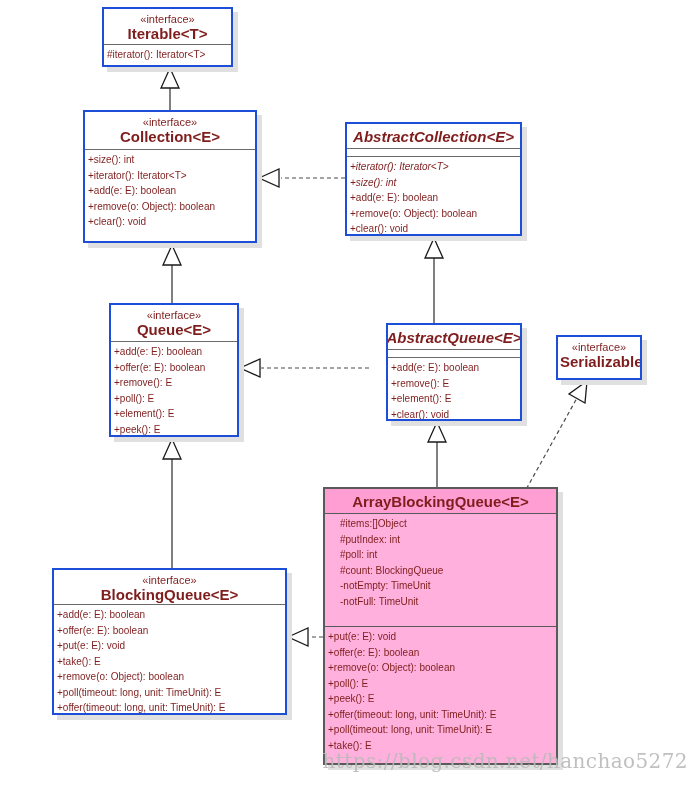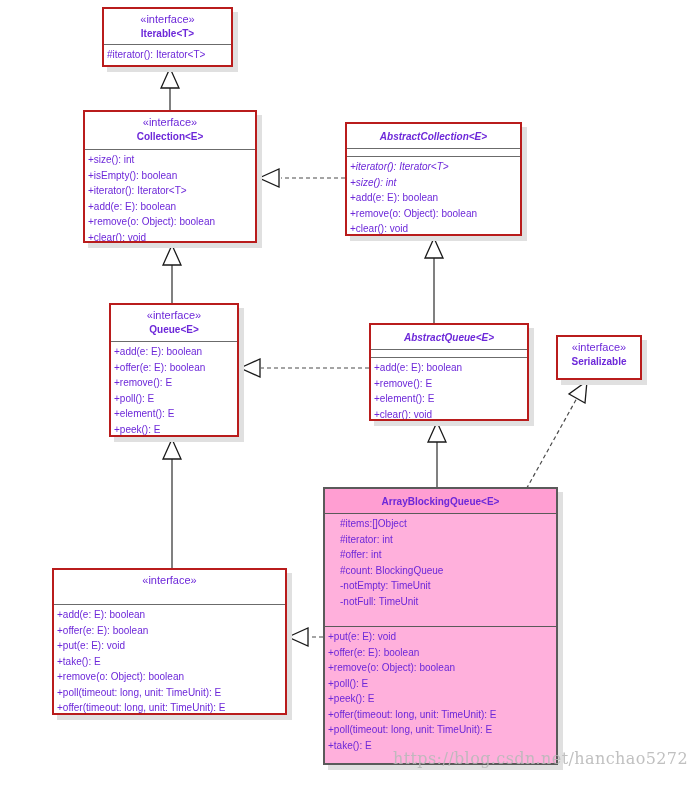--- a/index.html
+++ b/index.html
@@ -7,27 +7,27 @@
     position:relative; width:688px; height:786px; background:#ffffff;
     font-family:"Liberation Sans", sans-serif; overflow:hidden;
   }
   #edges { position:absolute; left:0; top:0; z-index:1; }
   .solid  { stroke:#4a4a4a; stroke-width:1.4; }
   .dashed { stroke:#4a4a4a; stroke-width:1.2; stroke-dasharray:4 3; }
   .tri { fill:#ffffff; stroke:#1a1a1a; stroke-width:1.3; }
 
   .uml-box {
     position:absolute; z-index:2; box-sizing:border-box;
-    background:#ffffff; border:2px solid #b91c1c;
-    box-shadow:5px 5px 0 #e0e0e0; overflow:hidden; color:#6d28d9;
+    background:#ffffff; border:2px solid #1d4ed8;
+    box-shadow:5px 5px 0 #e0e0e0; overflow:hidden; color:#7f1d1d;
   }
   .title { box-sizing:border-box; border-bottom:1.5px solid #6b6b6b; text-align:center; padding:3px 2px 2px 2px; }
   .title.no-sep { border-bottom:none; }
   .stereotype { font-size:11px; line-height:14px; }
-  .cls-name  { font-size:10px; line-height:16px; font-weight:bold; }
+  .cls-name  { font-size:15px; line-height:16px; font-weight:bold; }
   .cls-name.abstract { font-style:italic; }
   .empty-compartment { box-sizing:border-box; height:8px; border-bottom:1.5px solid #6b6b6b; }
   .members { box-sizing:border-box; padding:2px 3px; }
   .members.sep { border-bottom:1.5px solid #6b6b6b;padding-left:15px; }
   .member { font-size:10px; line-height:15.5px; white-space:nowrap; }
   .member.italic { font-style:italic; }
 
   
   .hl { border-color:#5a5a5a; }
   .hl .title { background:#ff9ed2; border-bottom-color:#5a5a5a; }
@@ -36,35 +36,35 @@
 
   
   #box-iterable            { left:102px; top:7px;   width:131px; height:60px; }
   #box-iterable .title     { height:36px; }
   #box-collection          { left:83px;  top:110px; width:174px; height:133px; }
   #box-collection .title   { height:38px; }
   #box-abstract-collection { left:345px; top:122px; width:177px; height:114px; }
   #box-abstract-collection .title { height:25px; }
   #box-queue               { left:109px; top:303px; width:130px; height:134px; }
   #box-queue .title        { height:37px; }
-  #box-abstract-queue      { left:369px; top:323px; width:160px; height:98px; }
+  #box-abstract-queue      { left:386px; top:323px; width:136px; height:98px; }
   #box-abstract-queue .title { height:25px; }
   #box-serializable        { left:556px; top:335px; width:86px; height:45px; }
   #box-serializable .title { height:41px; border-bottom:none; }
   #box-blocking-queue      { left:52px;  top:568px; width:235px; height:147px; }
   #box-blocking-queue .title { height:35px; }
   #box-abq                 { left:323px; top:487px; width:235px; height:278px; }
   #box-abq .title          { height:25px; }
   #box-abq .attrs          { height:113px; }
   #box-abq .methods        { height:140px; }
   .one-line-title { display:flex; align-items:center; justify-content:center; }
 
   #watermark {
     position:absolute; z-index:5; right:0px; top:749px;
-    font-family:"DejaVu Serif", serif; font-size:16px; letter-spacing:0.4px;
+    font-family:"DejaVu Serif", serif; font-size:20px; letter-spacing:0.4px;
     color:rgba(185,185,185,0.9); white-space:nowrap;
   }
 </style>
 </head>
 <body>
 
 <div id="canvas">
 
   <svg id="edges" width="688" height="786">
     <g>
@@ -115,21 +115,20 @@
     </div>
   </div>
 
   <div class="uml-box" id="box-collection">
     <div class="title">
       <div class="stereotype">«interface»</div>
       <div class="cls-name">Collection&lt;E&gt;</div>
     </div>
     <div class="members">
       <div class="member">+size(): int</div>
-      <div class="member">+isEmpty(): boolean</div>
       <div class="member">+iterator(): Iterator&lt;T&gt;</div>
       <div class="member">+add(e: E): boolean</div>
       <div class="member">+remove(o: Object): boolean</div>
       <div class="member">+clear(): void</div>
     </div>
   </div>
 
   <div class="uml-box" id="box-abstract-collection">
     <div class="title one-line-title">
       <div class="cls-name abstract">AbstractCollection&lt;E&gt;</div>
@@ -175,40 +174,41 @@
   <div class="uml-box" id="box-serializable">
     <div class="title no-sep">
       <div class="stereotype">«interface»</div>
       <div class="cls-name">Serializable</div>
     </div>
   </div>
 
   <div class="uml-box" id="box-blocking-queue">
     <div class="title">
       <div class="stereotype">«interface»</div>
+      <div class="cls-name">BlockingQueue&lt;E&gt;</div>
     </div>
     <div class="members">
       <div class="member">+add(e: E): boolean</div>
       <div class="member">+offer(e: E): boolean</div>
       <div class="member">+put(e: E): void</div>
       <div class="member">+take(): E</div>
       <div class="member">+remove(o: Object): boolean</div>
       <div class="member">+poll(timeout: long, unit: TimeUnit): E</div>
       <div class="member">+offer(timeout: long, unit: TimeUnit): E</div>
     </div>
   </div>
 
   <div class="uml-box hl" id="box-abq">
     <div class="title one-line-title">
       <div class="cls-name">ArrayBlockingQueue&lt;E&gt;</div>
     </div>
     <div class="members attrs sep">
       <div class="member">#items:[]Object</div>
-      <div class="member">#iterator: int</div>
-      <div class="member">#offer: int</div>
+      <div class="member">#putIndex: int</div>
+      <div class="member">#poll: int</div>
       <div class="member">#count: BlockingQueue</div>
       <div class="member">-notEmpty: TimeUnit</div>
       <div class="member">-notFull: TimeUnit</div>
     </div>
     <div class="members methods">
       <div class="member">+put(e: E): void</div>
       <div class="member">+offer(e: E): boolean</div>
       <div class="member">+remove(o: Object): boolean</div>
       <div class="member">+poll(): E</div>
       <div class="member">+peek(): E</div>

